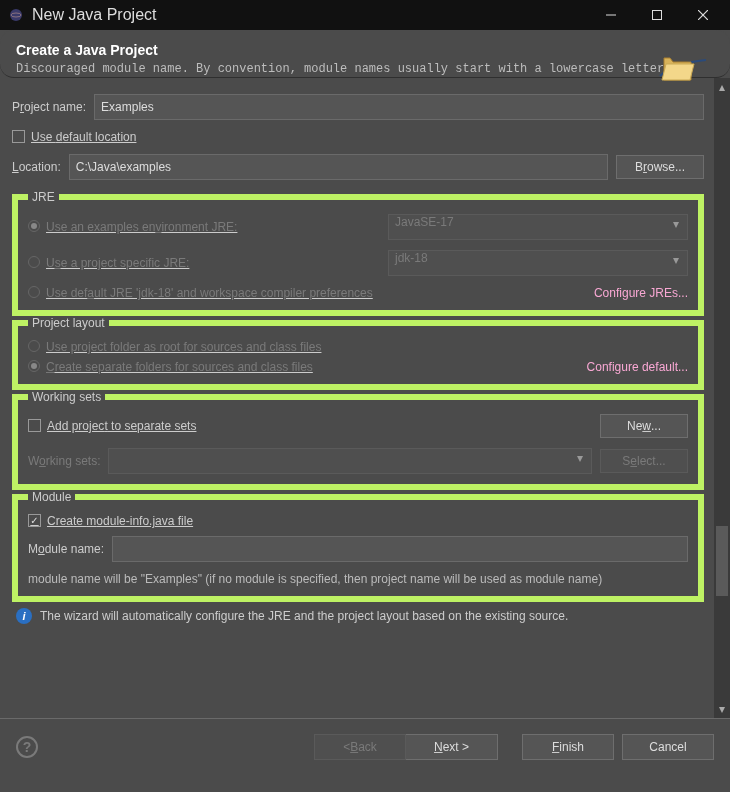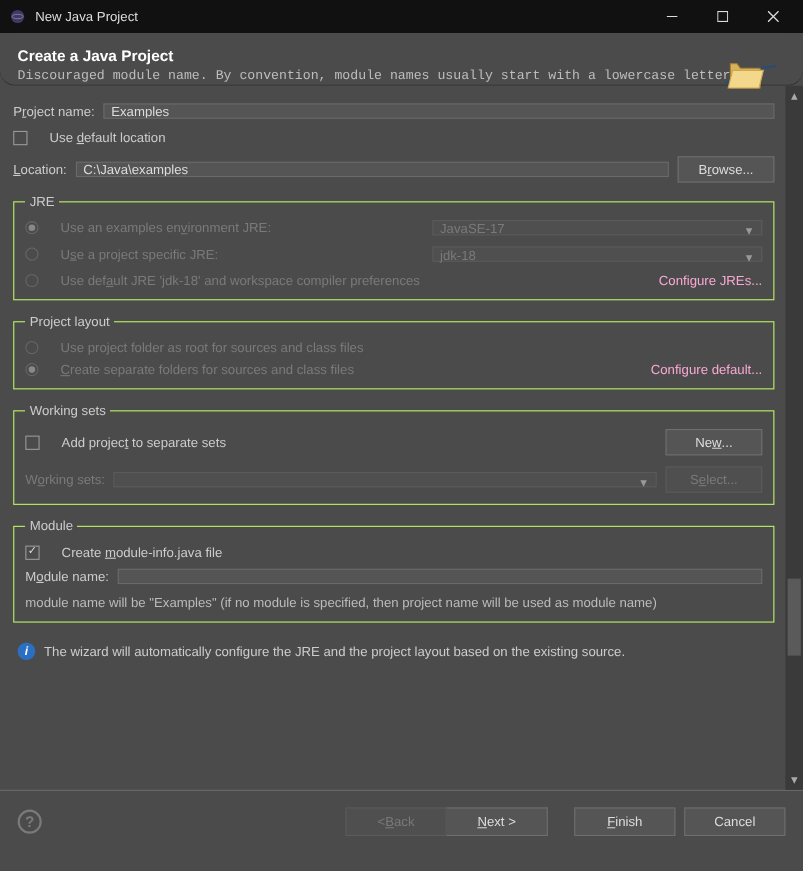--- a/index.html
+++ b/index.html
@@ -15,21 +15,21 @@
 }
 .titlebar {
   height: 30px;
   background: #111111;
   display: flex;
   align-items: center;
   padding: 0 4px 0 8px;
   color: #dddddd;
 }
 .titlebar .icon { width: 16px; height: 16px; margin-right: 8px; display:flex; align-items:center; justify-content:center;}
-.titlebar .title { flex: 1; font-size: 12px; }
+.titlebar .title { flex: 1; font-size: 16px; }
 .win-btns { display: flex; }
 .win-btn { width: 46px; height: 30px; display:flex; align-items:center; justify-content:center; color:#ddd; }
 .header {
   background: #4b4b4b;
   padding: 12px 16px 14px 16px;
   position: relative;
   border-bottom: 1px solid #2f2f2f;
   height: 48px;
   border-radius: 14px;
 }
@@ -43,38 +43,37 @@
 .scrollbar .track { flex:1; width:16px; position:relative;}
 .scrollbar .thumb { position:absolute; top:430px; left:2px; width:12px; height:70px; background:#5a5a5a;}
 .row { display:flex; align-items:center; margin-bottom:10px; gap:8px;}
 .lbl { color:#cccccc; }
 .u { text-decoration: underline; text-decoration-color:#cccccc;}
 .u-dim { text-decoration: underline; text-decoration-color:#777;}
 input[type=text], .text-field, .select {
   background: #555555;
   border: 1px solid #6a6a6a;
   color: #dddddd;
-  height: 14px;
+  height: 26px;
   padding: 0 6px;
   font-size: 12px;
   font-family: inherit;
 }
 .text-field-dim { background:#4f4f4f; border:1px solid #5a5a5a; color:#888;}
 .select { display:flex; justify-content:space-between; padding-right:2px;}
 .select .arrow-dn { width:18px; height:18px; display:flex; align-items:center; justify-content:center; color:#999;}
-.chk, .rad { display:flex; align-items:center; gap:20px; }
+.chk, .rad { display:flex; align-items:flex-start; gap:6px;text-decoration:underline; }
 .chk-box { width:13px; height:13px; border:1px solid #999; background:#4b4b4b; display:flex; align-items:center; justify-content:center;}
 .chk-box.checked::after { content:"✓"; color:#ddd; font-size:10px; line-height:1; }
 .rad-circle { width:12px; height:12px; border:1px solid #999; border-radius:50%; background:#4b4b4b; display:flex; align-items:center; justify-content:center;}
 .rad-circle.sel::after { content:""; width:6px; height:6px; border-radius:50%; background:#ccc; display:block;}
 .rad-circle.dim { border-color:#666; }
 .rad-circle.dim.sel::after { background:#888;}
 fieldset {
-  border:1px solid #bef264;
-  margin-bottom:12px;
+  border:6px solid #bef264;
   padding: 10px 10px 10px 10px;
   position:relative;
 }
 legend { padding:0 4px; color:#cccccc; font-size:12px;}
 .dim { color:#7a7a7a; }
 .btn {
   background:#555555;
   border:1px solid #6e6e6e;
   color:#dddddd;
   height:24px;

